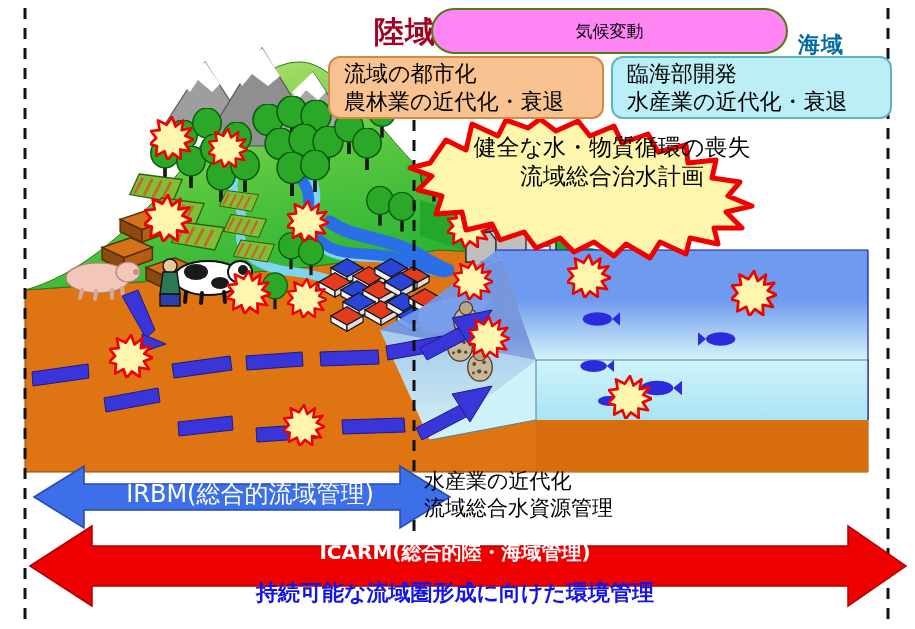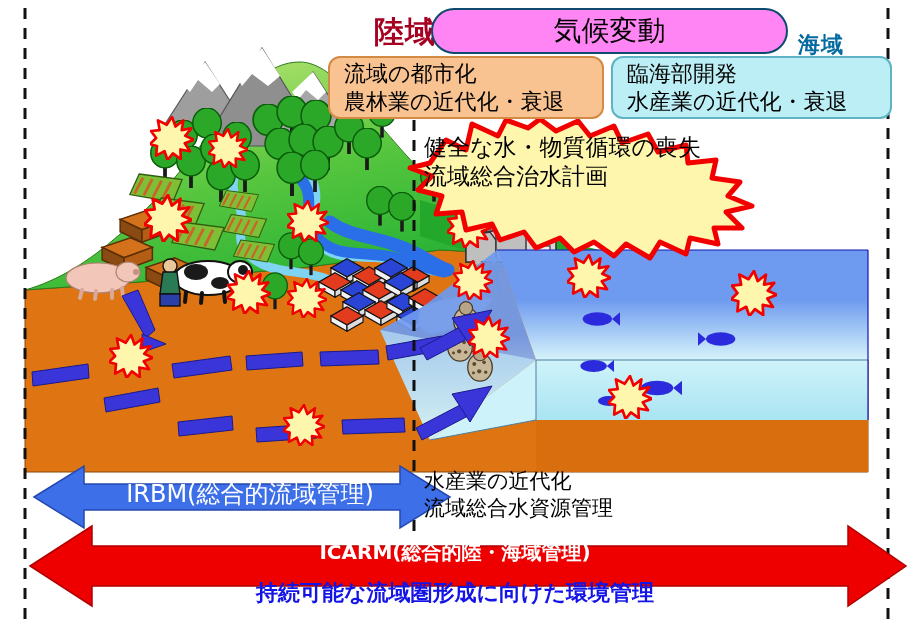--- a/index.html
+++ b/index.html
@@ -11,32 +11,32 @@
   .lbl{position:absolute;white-space:nowrap;font-weight:bold;}
 
   
   #land-label{left:330px;top:12px;font-size:30px;color:#A50021;letter-spacing:1px;margin-left:44px;}
   #sea-label{left:798px;top:30px;font-size:22px;color:#0369a1;letter-spacing:1px;}
 
   
   .pill{position:absolute;display:flex;align-items:center;justify-content:center;
         box-sizing:border-box;text-align:center;}
   #climate-pill{left:431px;top:8px;width:357px;height:46px;border-radius:23px;
-      background:#FF85F5;border:2px solid #0c4a6e;font-size:28px;color:#000;
+      background:#FF85F5;border:2px solid #4d7c0f;font-size:17px;color:#000;
       font-weight:normal;}
   #land-pressures{left:328px;top:56px;width:276px;height:63px;border-radius:12px;
       background:#F9C391;border:2px solid #D38A44;}
   #sea-pressures{left:611px;top:56px;width:281px;height:63px;border-radius:12px;
       background:#BCEEF6;border:2px solid #5FB3C4;}
   .pbox-txt{font-size:22px;line-height:1.24;color:#000;font-weight:normal;
       text-align:left;padding-left:14px;width:100%;}
 
   
   #burst-wrap{position:absolute;left:424px;top:119px;width:376px;height:88px;}
-  #burst-text{position:absolute;left:0;top:14px;width:376px;
+  #burst-text{position:absolute;left:0;top:14px;width:376px;text-align:center;
       font-size:23px;line-height:1.28;color:#000;font-weight:normal;}
 
   
   #irbm-text{left:100px;top:478px;width:300px;text-align:center;font-size:24px;
       color:#ffffff;font-weight:normal;}
   #irbm-note{left:424px;top:468px;font-size:21px;line-height:1.28;color:#000;
       font-weight:normal;text-align:left;}
   #icarm-text{left:60px;top:539px;width:790px;text-align:center;font-size:20px;
       color:#ffffff;}
   #icarm-sub{left:60px;top:578px;width:790px;text-align:center;font-size:22px;

